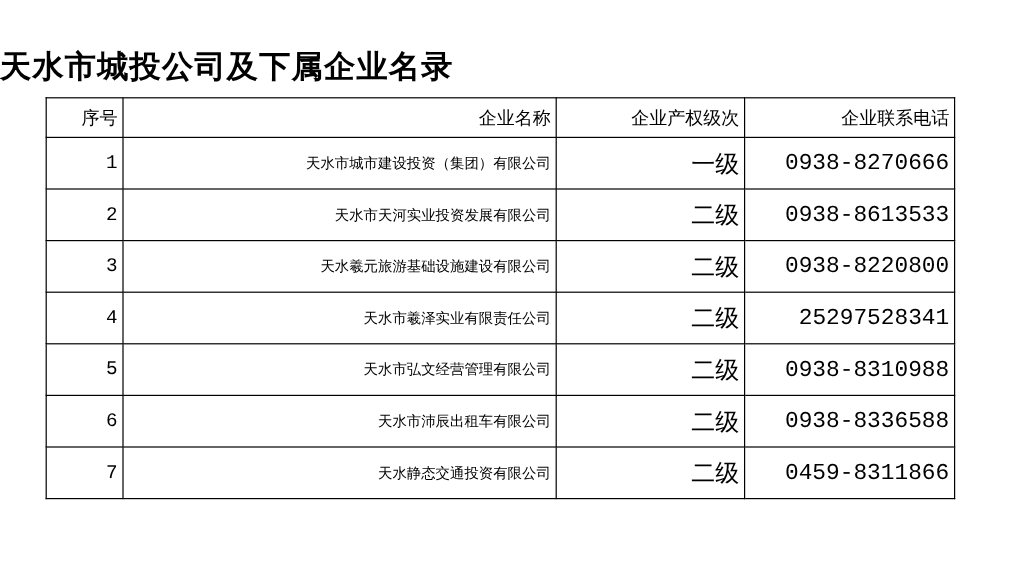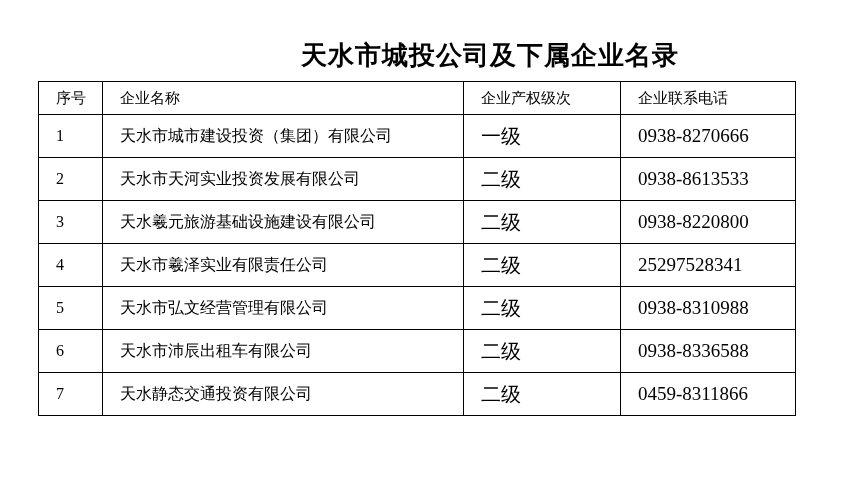--- a/index.html
+++ b/index.html
@@ -10,51 +10,52 @@
     font-family: "Liberation Serif", "DejaVu Serif", serif;
     color: #000000;
     overflow: hidden;
     position: relative;
   }
   .doc-title {
     position: absolute;
     top: 38px;
     left: 0;
     width: 679px;
-    text-align: right;
+    text-align: left;
     font-size: 26px;
     font-weight: bold;
     letter-spacing: 1px;
     color: #000000;
   }
   table.company-table {
     position: absolute;
     top: 81px;
     left: 38px;
     width: 757px;
     border-collapse: collapse;
     table-layout: fixed;
   }
   table.company-table th,
   table.company-table td {
     border: 1px solid #000000;
-    text-align: left;
+    text-align: right;
     vertical-align: middle;
-    padding: 0 17px;
+    padding: 0 4px;
     overflow: hidden;
     white-space: nowrap;
+    font-family: Liberation Mono, monospace;
   }
   table.company-table thead tr { height: 33px; }
   table.company-table tbody tr { height: 43px; }
   table.company-table th {
     font-size: 15px;
     font-weight: normal;
   }
   td.col-no    { font-size: 16px; }
-  td.col-name  { font-size: 16px; }
+  td.col-name  { font-size: 12px; }
   td.col-level { font-size: 20px; }
   td.col-phone { font-size: 19px; }
 </style>
 </head>
 <body>
 
 <div class="doc-title">天水市城投公司及下属企业名录</div>
 
 <table class="company-table">
   <colgroup>

